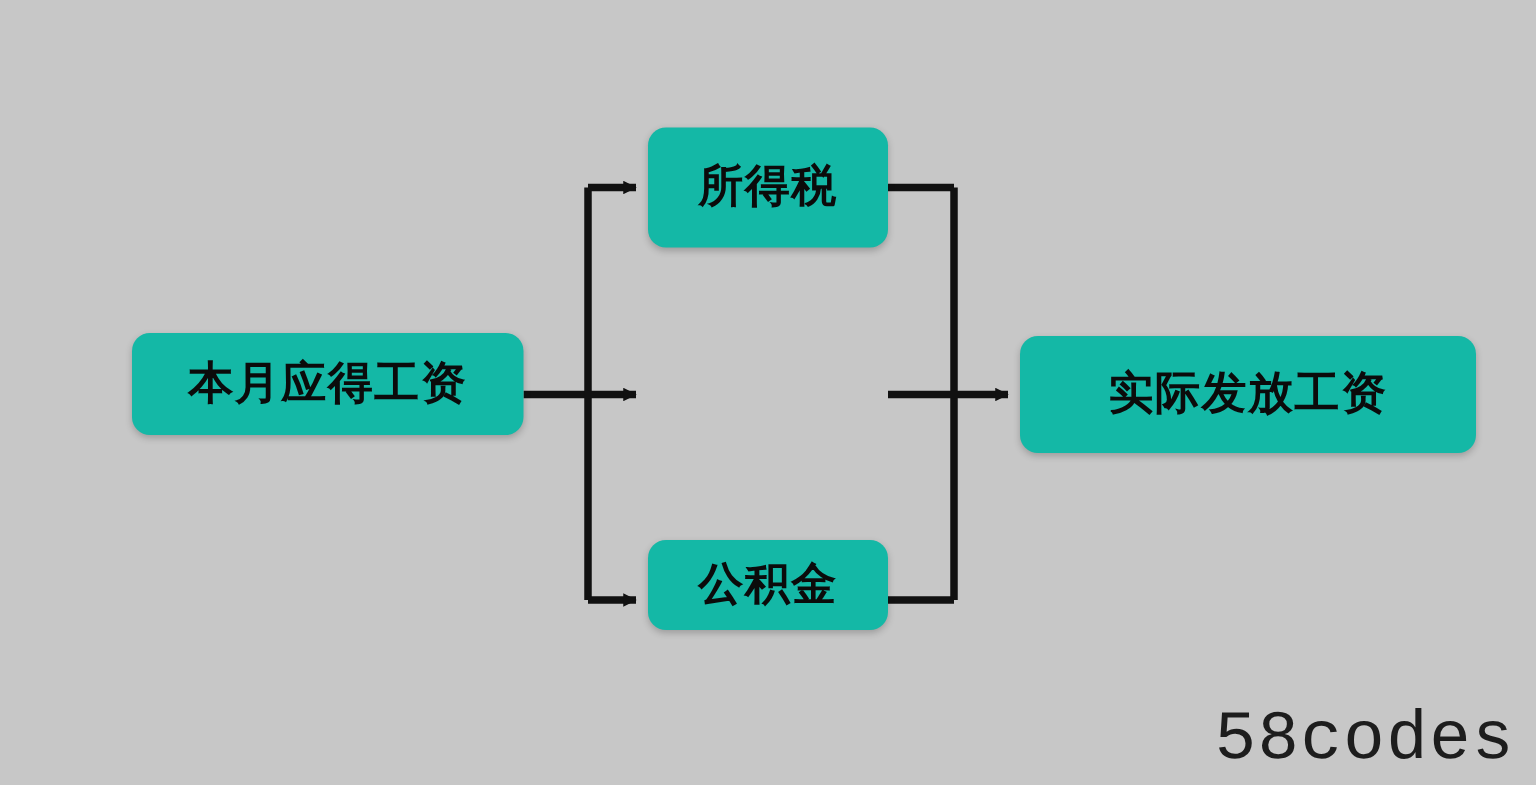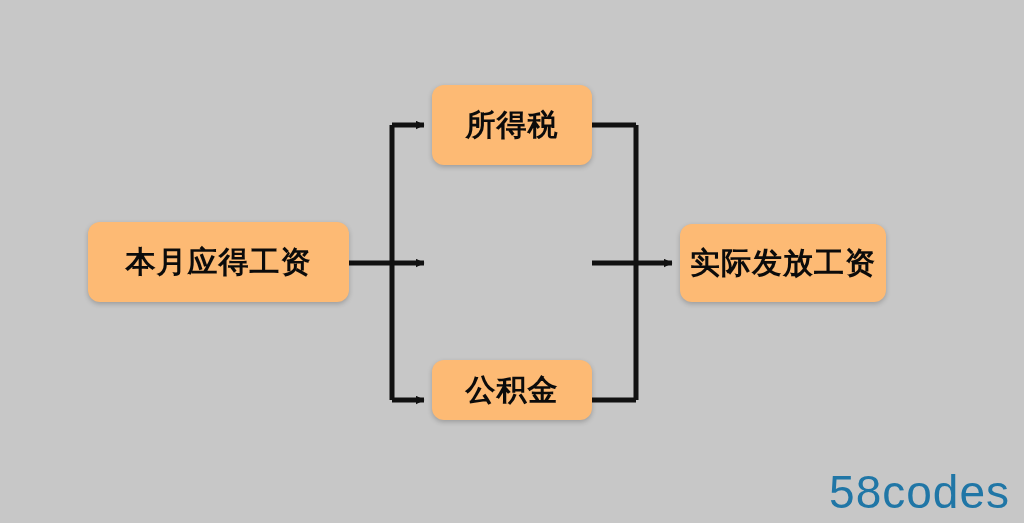--- a/index.html
+++ b/index.html
@@ -23,41 +23,41 @@
   #connector-layer {
     position: absolute;
     left: 0;
     top: 0;
     width: 1024px;
     height: 523px;
   }
   .node {
     position: absolute;
     box-sizing: border-box;
-    background: #fdba74;
+    background: #14b8a6;
     border-radius: 12px;
     display: flex;
     align-items: center;
     justify-content: center;
     box-shadow: 0 2px 5px rgba(0,0,0,0.22);
     z-index: 2;
   }
   .node-label {
     font-weight: bold;
     color: #0b0b0b;
     letter-spacing: 1px;
     white-space: nowrap;
     line-height: 1;
   }
   
   #node-gross {
     left: 88px;
     top: 222px;
     width: 261px;
-    height: 80px;
+    height: 68px;
   }
   #node-gross .node-label { font-size: 30px; }
   
   #node-income-tax {
     left: 432px;
     top: 85px;
     width: 160px;
     height: 80px;
   }
   #node-insurance {
@@ -72,33 +72,33 @@
     width: 160px;
     height: 60px;
   }
   #node-income-tax .node-label,
   #node-insurance .node-label,
   #node-housing-fund .node-label { font-size: 30px; }
   
   #node-net {
     left: 680px;
     top: 224px;
-    width: 206px;
+    width: 304px;
     height: 78px;
     justify-content: center;
   }
   #node-net .node-label { font-size: 30px; }
 
   #watermark {
     position: absolute;
     right: 14px;
     bottom: 4px;
-    font-family: Liberation Sans, sans-serif;
+    font-family: Liberation Mono, monospace;
     font-size: 46px;
-    color: #0369a1;
+    color: #000000;
     opacity: 0.85;
     letter-spacing: 1px;
     user-select: none;
     z-index: 1;
   }
 </style>
 </head>
 <body>
 
 <div id="diagram-canvas">

